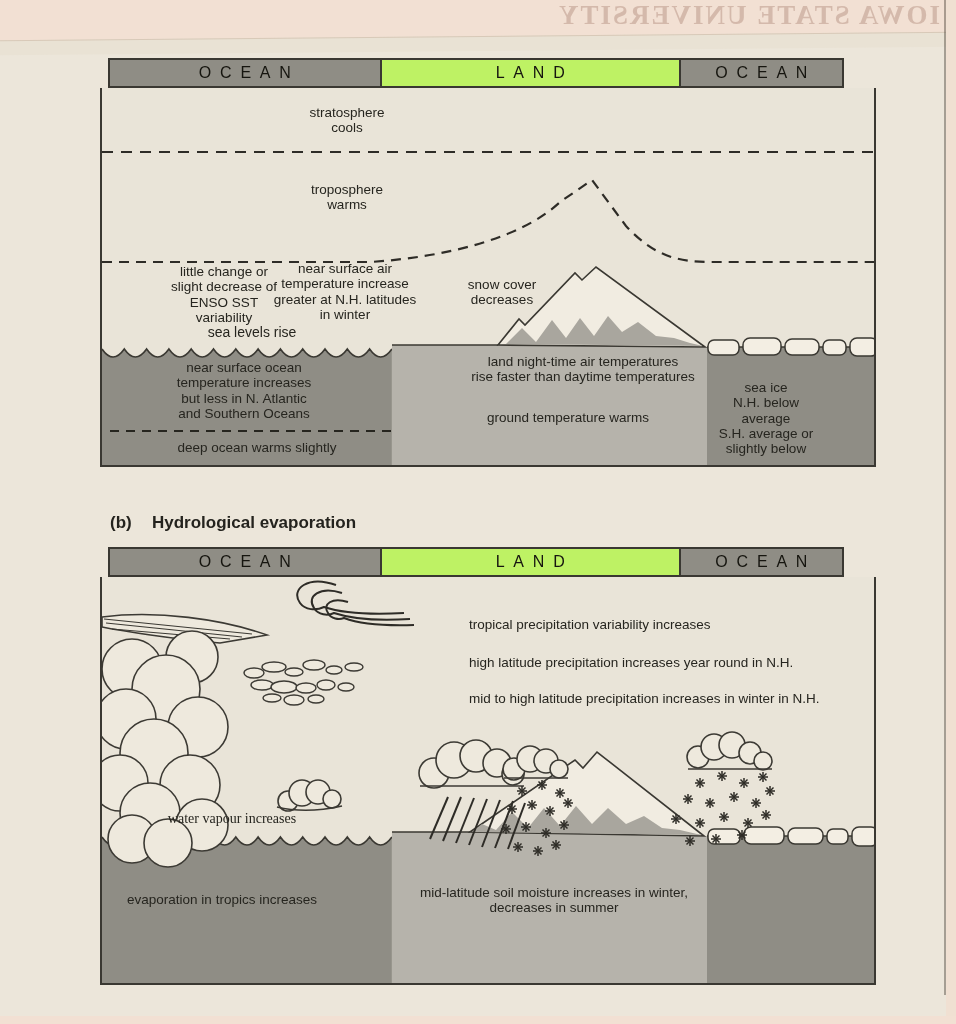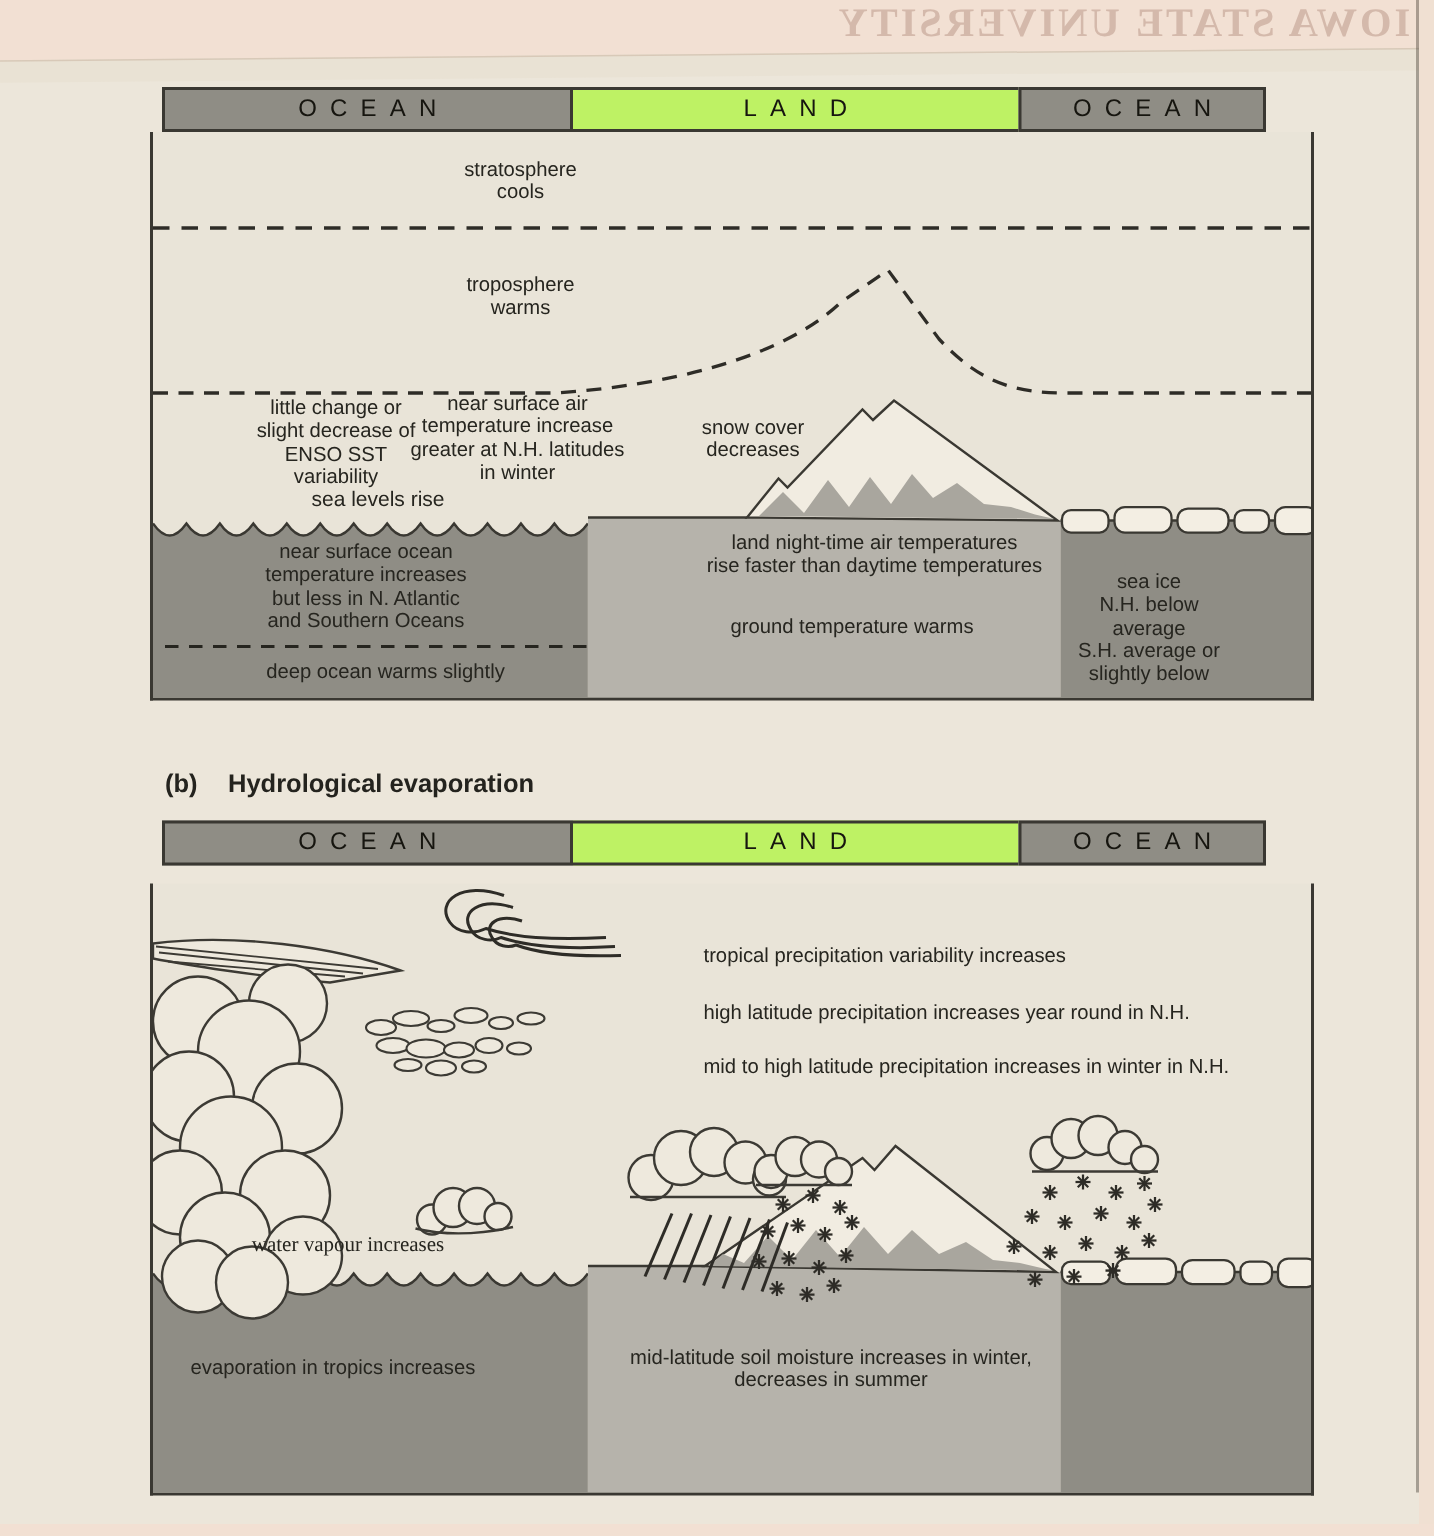--- a/index.html
+++ b/index.html
@@ -96,21 +96,21 @@
   </div>
 
   <div class="panel-title" style="top:513px;">
     <span class="plabel">(b)</span><span>Hydrological evaporation</span>
   </div>
   <div class="hdr" style="top:547px;">
     <div class="hdr-cell hdr-ocean hdr-c1">OCEAN</div>
     <div class="hdr-cell hdr-land hdr-c2">LAND</div>
     <div class="hdr-cell hdr-ocean hdr-c3">OCEAN</div>
   </div>
-  <div class="pbody" style="top:577px;height:408px;margin-top:12px;">
+  <div class="pbody" style="top:577px;height:408px;">
     <svg width="776" height="406" viewBox="0 0 776 406">
       <defs>
         <g id="flk" stroke="#2e2c27" stroke-width="1.5">
           <line x1="-5" y1="0" x2="5" y2="0"></line>
           <line x1="0" y1="-5" x2="0" y2="5"></line>
           <line x1="-3.5" y1="-3.5" x2="3.5" y2="3.5"></line>
           <line x1="3.5" y1="-3.5" x2="-3.5" y2="3.5"></line>
         </g>
       </defs>
 

